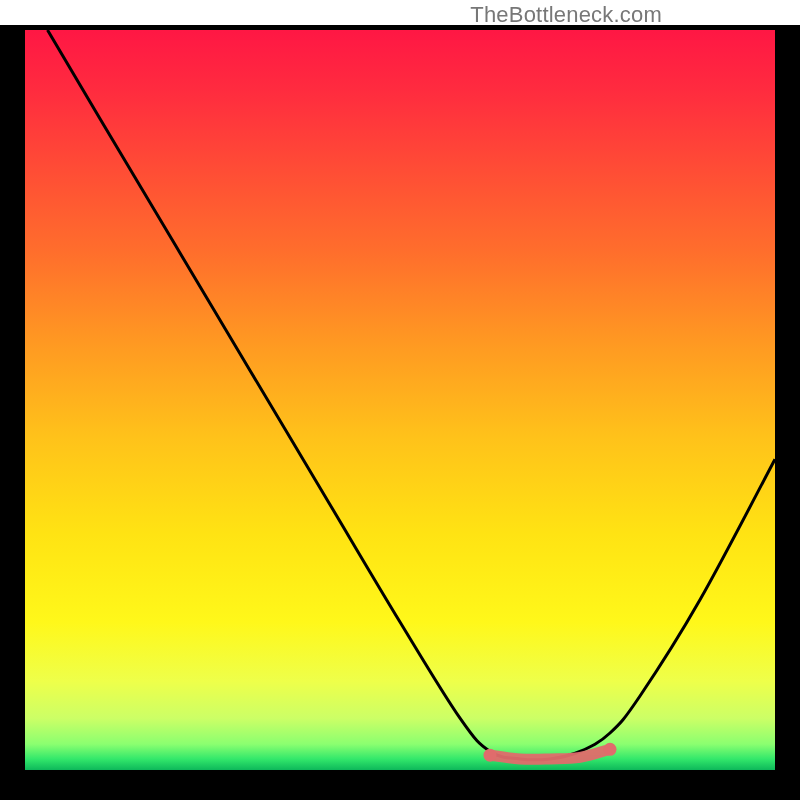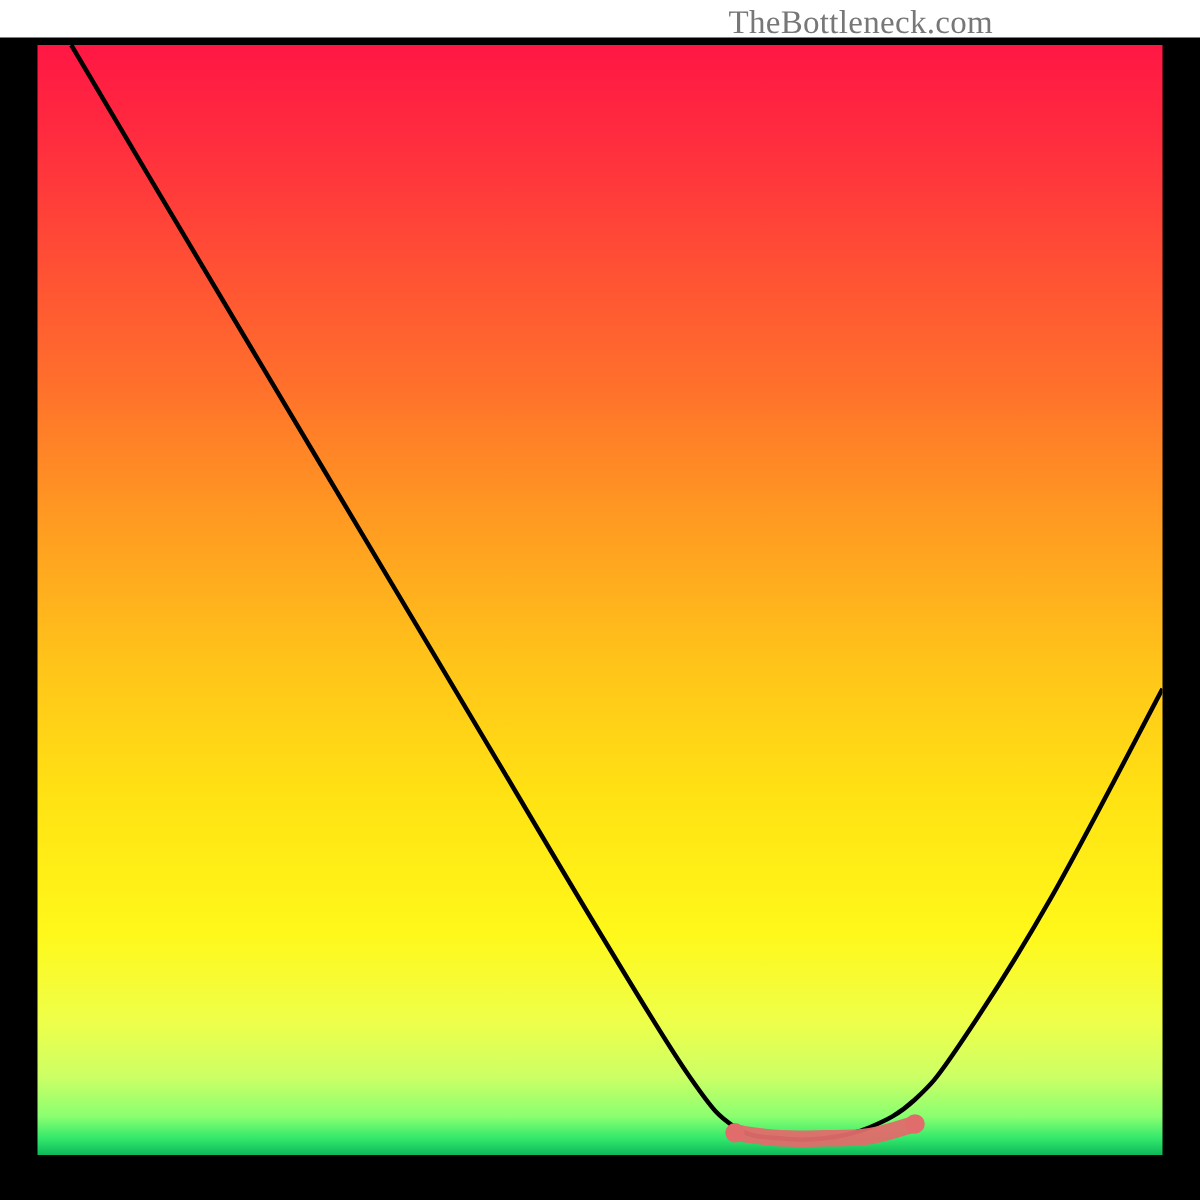--- a/index.html
+++ b/index.html
@@ -5,21 +5,20 @@
   body {
     margin: 0;
     padding: 0;
     background: #fff;
     font-family: Arial, Helvetica, sans-serif;
   }
   .wrap {
     width: 672px;
     height: 800px;
     position: relative;
-    font-family: Liberation Serif, serif;
   }
   .watermark {
     position: absolute;
     top: 2px;
     right: 10px;
     color: #777;
     font-size: 22px;
     letter-spacing: 0.2px;
   }
   svg { display: block; }

